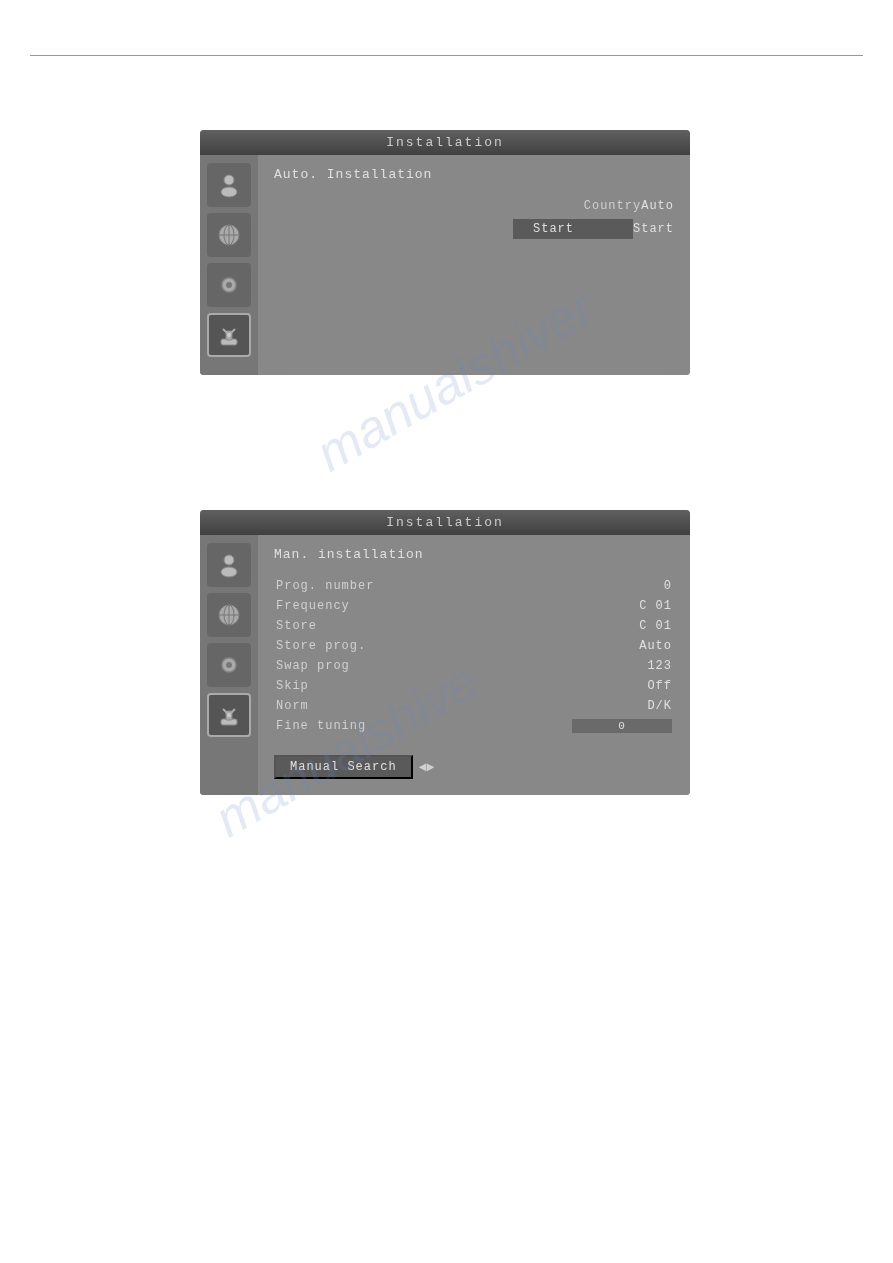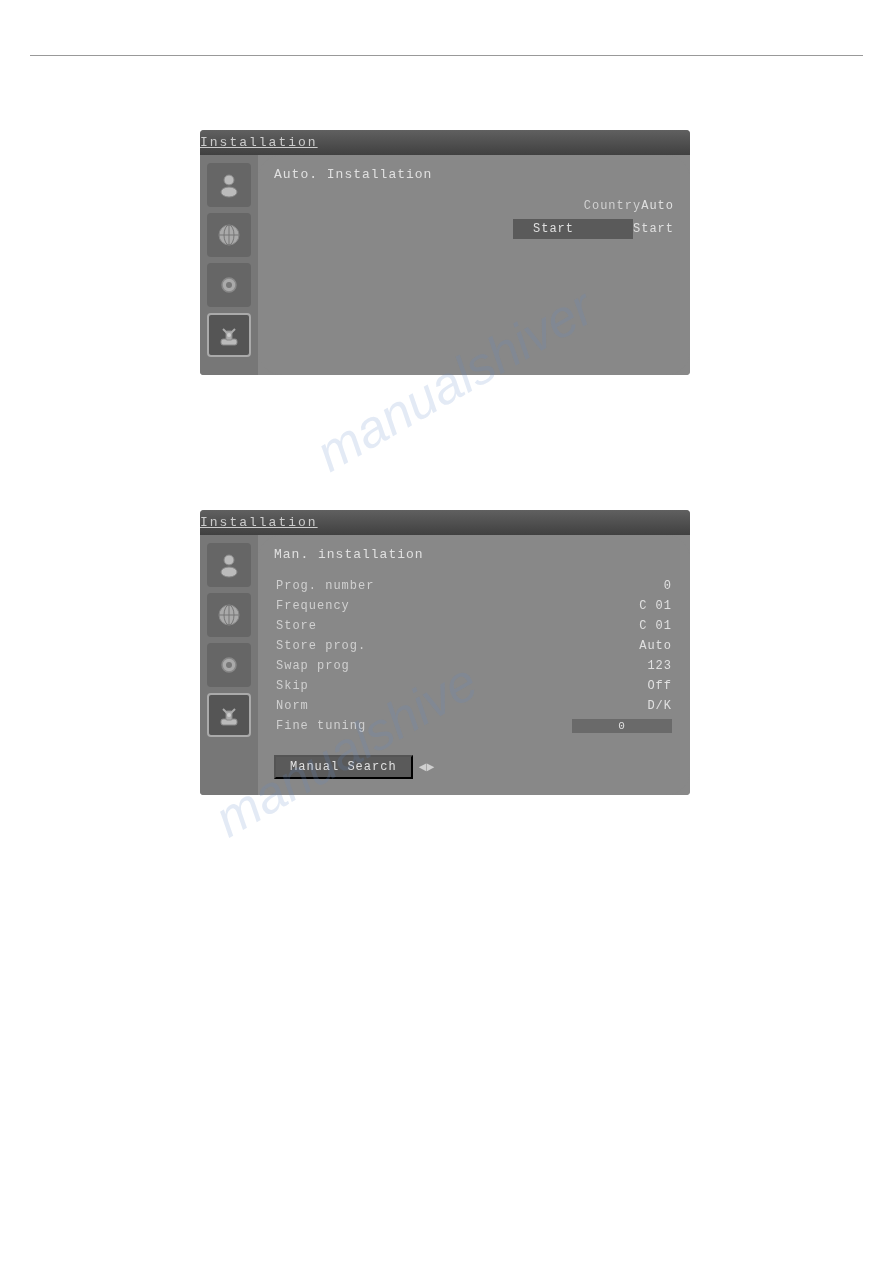--- a/index.html
+++ b/index.html
@@ -60,26 +60,25 @@
       background: #888;
     }
 
     .panel-top { top: 130px; }
     .panel-bottom { top: 510px; }
 
     
     .panel-titlebar {
       background: linear-gradient(180deg, #606060 0%, #404040 100%);
       color: #ccc;
-      text-align: left;
+      text-align: center;
       font-size: 13px;
       padding: 5px 0;
       letter-spacing: 2px;
       font-family: 'Courier New', monospace;
-      text-decoration: underline;
     }
 
     
     .panel-body {
       display: flex;
       background: #888;
       min-height: 220px;
     }
 
     

